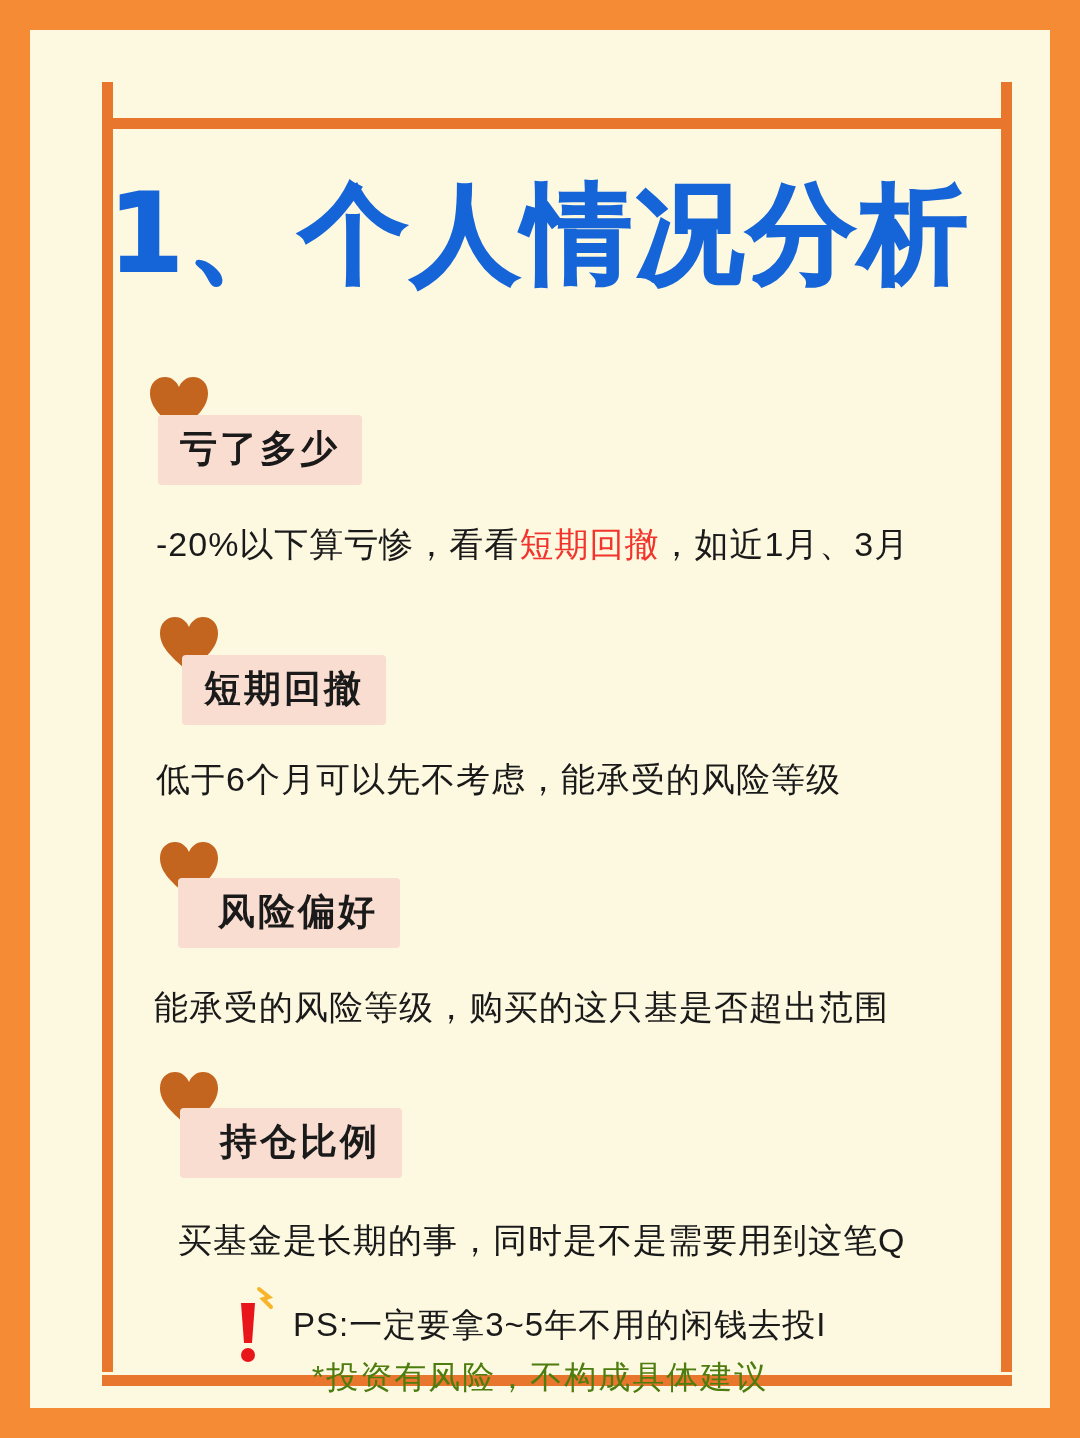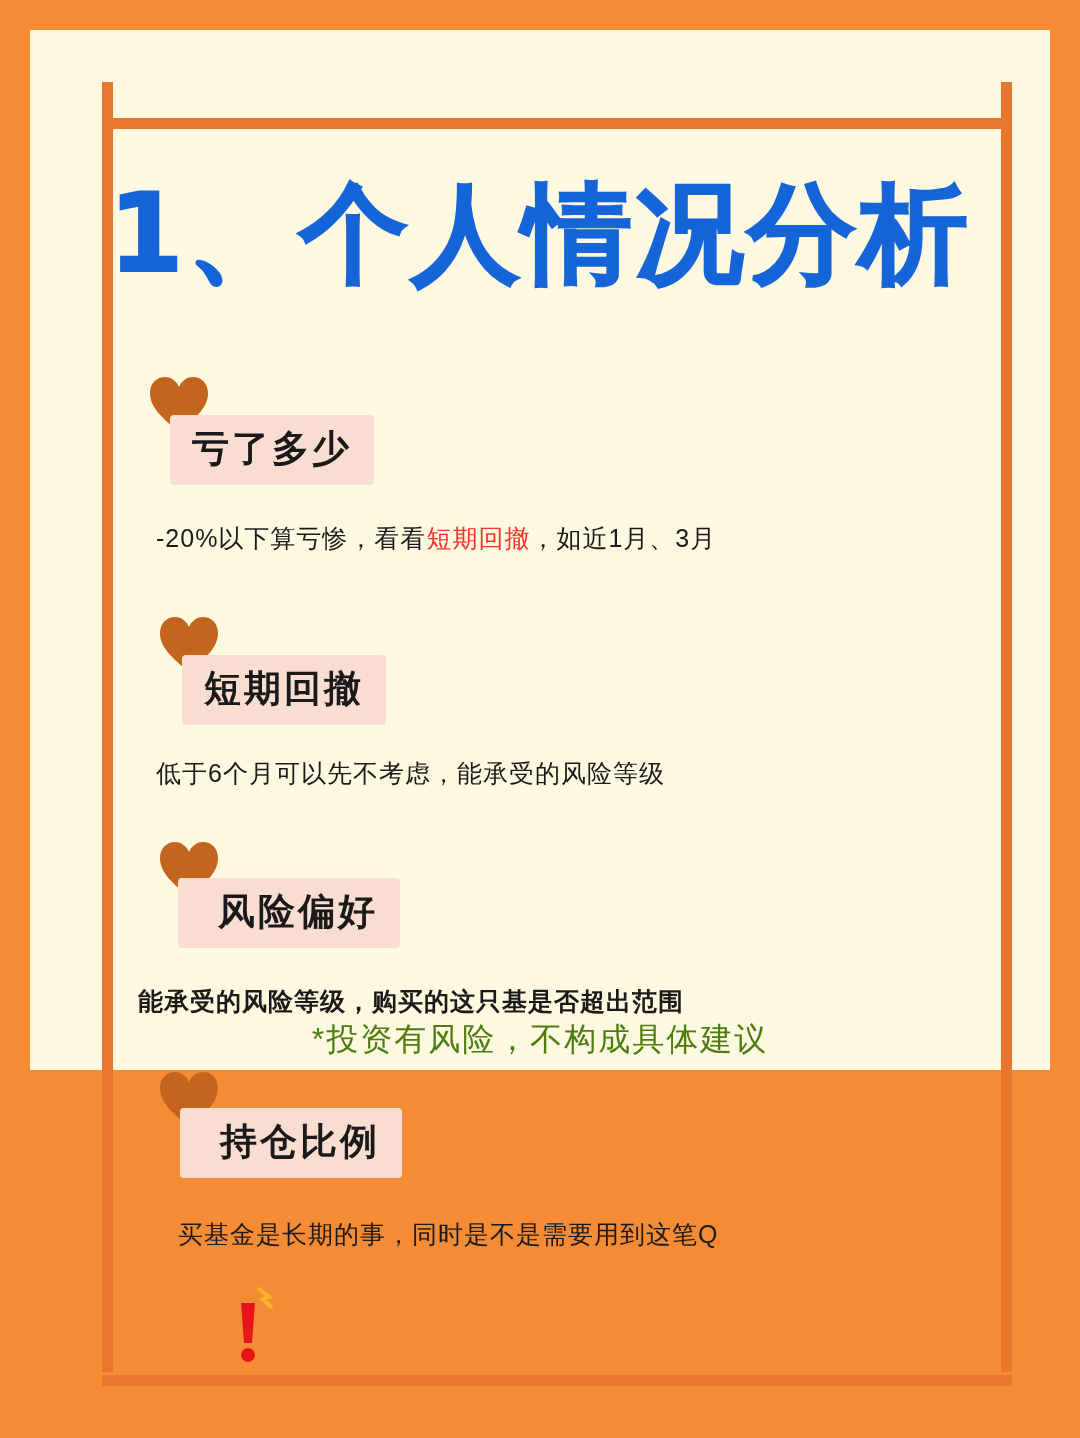--- a/index.html
+++ b/index.html
@@ -18,21 +18,21 @@
     width: 1080px;
     height: 1438px;
     background: #F68B36;
     box-sizing: border-box;
   }
   .inner-card {
     position: absolute;
     left: 30px;
     top: 30px;
     width: 1020px;
-    height: 1040px;
+    height: 1378px;
     background: #FDF8E0;
     box-sizing: border-box;
   }
   
   .frame-line {
     position: absolute;
     background: #E8762C;
   }
   .fl-top {
     left: 72px;
@@ -97,21 +97,21 @@
     font-size: 37px;
     letter-spacing: 3px;
     padding: 9px 22px 11px 22px;
     border-radius: 4px;
     white-space: nowrap;
   }
 
   .body-text {
     position: absolute;
     font-family: "Liberation Sans", sans-serif;
-    font-size: 25px;
+    font-size: 34px;
     color: #1A1A1A;
     letter-spacing: 1px;
     white-space: nowrap;
   }
   .hl {
     color: #F2342C;
   }
 
   .ps-row {
     position: absolute;
@@ -159,21 +159,21 @@
     <div class="frame-line fl-right"></div>
 
     <div class="title">1、个人情况分析</div>
 
     <div class="section">
       <div class="heart" style="left:118px; top:345px;">
         <svg viewBox="0 0 62 58" xmlns="http://www.w3.org/2000/svg">
           <path d="M31 57 C10 40 2 30 2 18 C2 8 9 2 17 2 C24 2 29 7 31 12 C33 7 38 2 45 2 C53 2 60 8 60 18 C60 30 52 40 31 57 Z" fill="#C4651F"></path>
         </svg>
       </div>
-      <div class="tag" style="left:140px; top:385px;">亏了多少</div>
+      <div class="tag" style="left:128px; top:385px;">亏了多少</div>
       <div class="body-text" style="left:126px; top:492px;">
         <span>-20%以下算亏惨，看看</span><span class="hl">短期回撤</span><span>，如近1月、3月</span>
       </div>
     </div>
 
     <div class="section">
       <div class="heart" style="left:128px; top:585px;">
         <svg viewBox="0 0 62 58" xmlns="http://www.w3.org/2000/svg">
           <path d="M31 57 C10 40 2 30 2 18 C2 8 9 2 17 2 C24 2 29 7 31 12 C33 7 38 2 45 2 C53 2 60 8 60 18 C60 30 52 40 31 57 Z" fill="#C4651F"></path>
         </svg>
@@ -184,21 +184,21 @@
       </div>
     </div>
 
     <div class="section">
       <div class="heart" style="left:128px; top:810px;">
         <svg viewBox="0 0 62 58" xmlns="http://www.w3.org/2000/svg">
           <path d="M31 57 C10 40 2 30 2 18 C2 8 9 2 17 2 C24 2 29 7 31 12 C33 7 38 2 45 2 C53 2 60 8 60 18 C60 30 52 40 31 57 Z" fill="#C4651F"></path>
         </svg>
       </div>
       <div class="tag" style="left:148px; top:848px;padding-left:40px;">风险偏好</div>
-      <div class="body-text" style="left:108px; top:955px;font-weight:bold;">
+      <div class="body-text" style="left:124px; top:955px;">
         <span>能承受的风险等级，购买的这只基是否超出范围</span><span class="hl"></span><span></span>
       </div>
     </div>
 
     <div class="section">
       <div class="heart" style="left:128px; top:1040px;">
         <svg viewBox="0 0 62 58" xmlns="http://www.w3.org/2000/svg">
           <path d="M31 57 C10 40 2 30 2 18 C2 8 9 2 17 2 C24 2 29 7 31 12 C33 7 38 2 45 2 C53 2 60 8 60 18 C60 30 52 40 31 57 Z" fill="#C4651F"></path>
         </svg>
       </div>
@@ -209,18 +209,19 @@
     </div>
 
     <div class="ps-row">
       <div class="excl">
         <svg viewBox="0 0 54 80" xmlns="http://www.w3.org/2000/svg">
           <path d="M16 18 L30 18 L27 58 L19 58 Z" fill="#E8161B"></path>
           <circle cx="23" cy="70" r="7" fill="#E8161B"></circle>
           <path d="M34 4 L44 12 L38 14 L46 22" stroke="#F6B52A" stroke-width="4" fill="none" stroke-linecap="round"></path>
         </svg>
       </div>
+      <div class="ps-text">PS:一定要拿3~5年不用的闲钱去投I</div>
     </div>
 
     <div class="footer">*投资有风险，不构成具体建议</div>
 
   </div>
 </div>
 
 </body></html>

